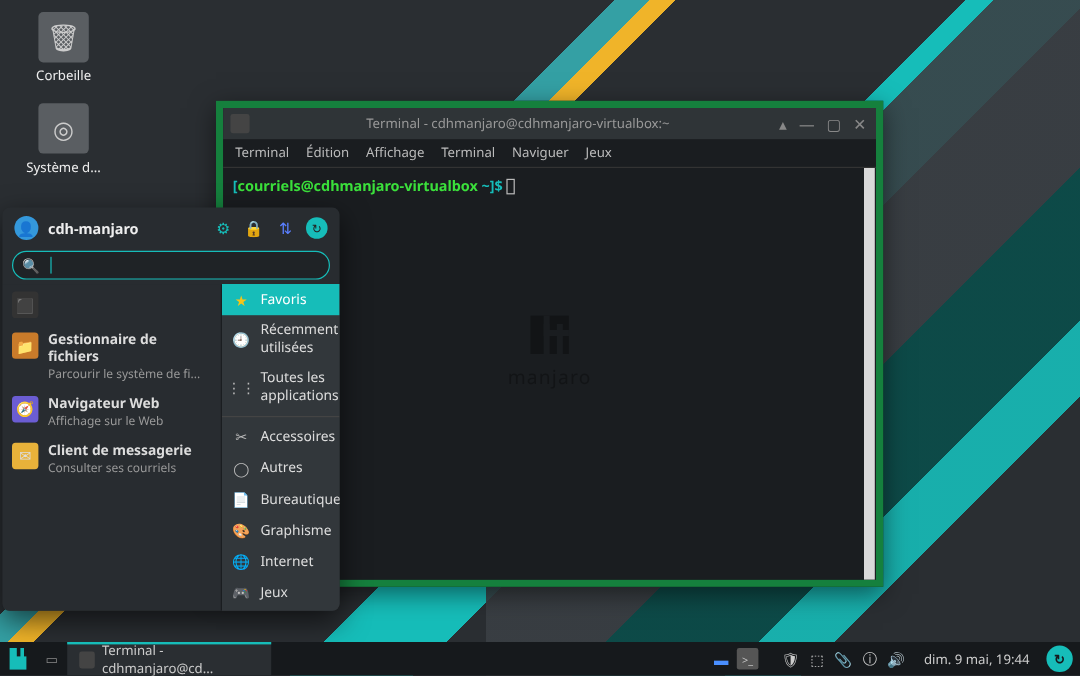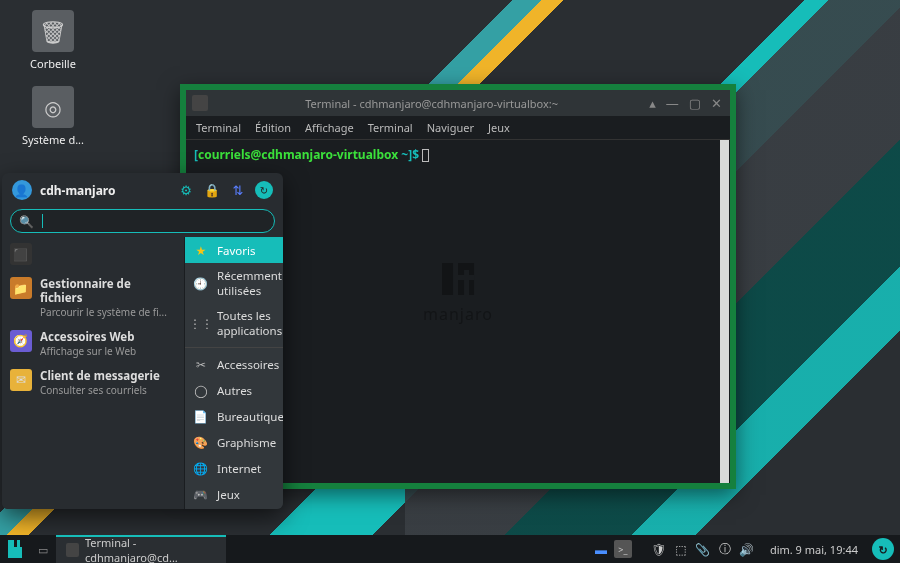--- a/index.html
+++ b/index.html
@@ -131,21 +131,21 @@
     <div class="menu-left" id="menu-left">
         <div class="fav">
           <div class="fi" style="background:#333">⬛</div>
         </div>
         <div class="fav">
           <div class="fi" style="background:#c97b2a">📁</div>
           <div class="ft"><b>Gestionnaire de fichiers</b><span>Parcourir le système de fi...</span></div>
         </div>
         <div class="fav">
           <div class="fi" style="background:#6b5dd3">🧭</div>
-          <div class="ft"><b>Accessoires Web</b><span>Affichage sur le Web</span></div>
+          <div class="ft"><b>Navigateur Web</b><span>Affichage sur le Web</span></div>
         </div>
         <div class="fav">
           <div class="fi" style="background:#e8b23a">✉</div>
           <div class="ft"><b>Client de messagerie</b><span>Consulter ses courriels</span></div>
         </div>
       </div>
     <div class="menu-right" id="menu-right">
         <div class="cat sel">
           <div class="ci" style="color:#f5c518">★</div>
           <span>Favoris</span>

